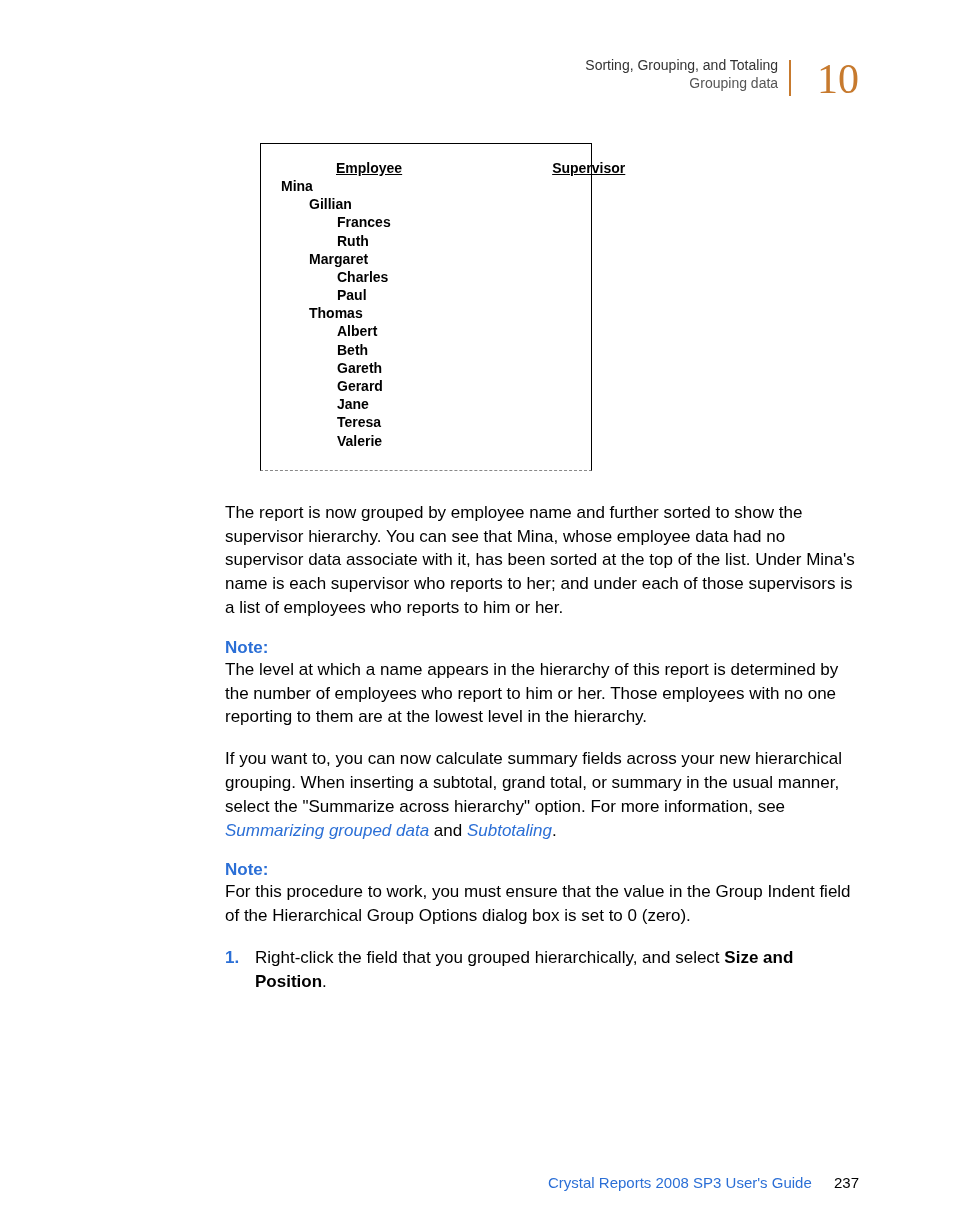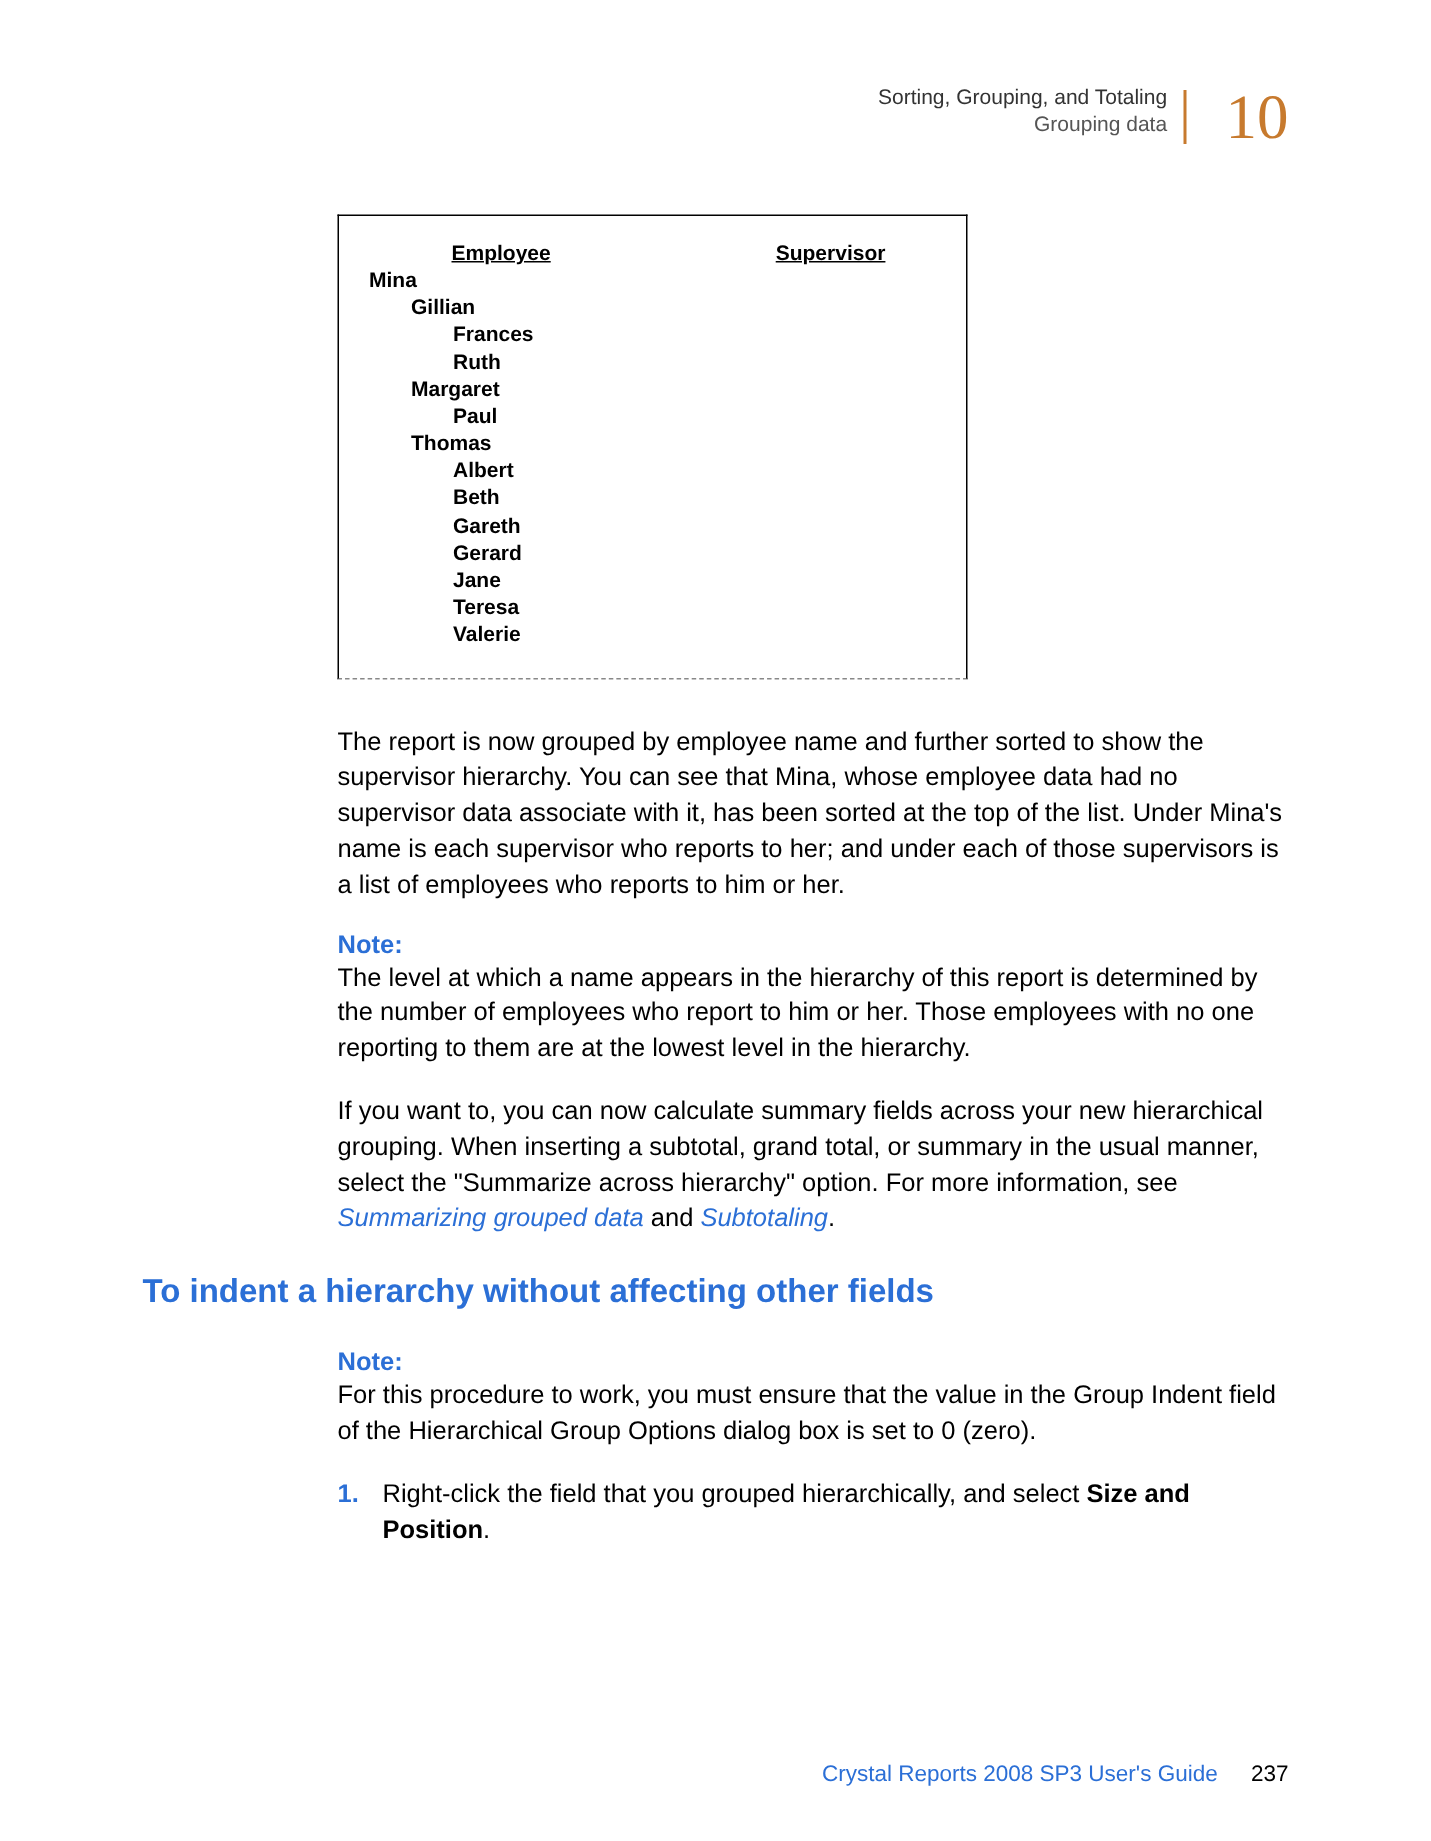--- a/index.html
+++ b/index.html
@@ -54,26 +54,27 @@
     text-align: right;
   }
 
   .content {
     padding-left: 130px;
   }
 
   .report-box {
     border: 1px solid #000;
     border-bottom: 1px dashed #888;
-    width: 420px;
+    width: 332px;
     margin-bottom: 30px;
     padding: 15px 20px 20px 20px;
     font-family: Arial, sans-serif;
     font-size: 14px;
     line-height: 1.3;
+    margin-left: 35px;
   }
   .col-headers {
     display: flex;
   }
   .col-emp {
     font-weight: bold;
     text-decoration: underline;
     margin-left: 55px;
   }
   .col-sup {
@@ -153,41 +154,41 @@
     <div class="report-box">
       <div class="col-headers">
         <span class="col-emp">Employee</span>
         <span class="col-sup">Supervisor</span>
       </div>
       <div class="lvl0">Mina</div>
       <div class="lvl1">Gillian</div>
       <div class="lvl2">Frances</div>
       <div class="lvl2">Ruth</div>
       <div class="lvl1">Margaret</div>
+      <div class="lvl2">Charles</div>
       <div class="lvl2">Paul</div>
       <div class="lvl1">Thomas</div>
       <div class="lvl2">Albert</div>
       <div class="lvl2">Beth</div>
       <div class="lvl2">Gareth</div>
       <div class="lvl2">Gerard</div>
       <div class="lvl2">Jane</div>
       <div class="lvl2">Teresa</div>
       <div class="lvl2">Valerie</div>
     </div>
 
     <p class="body-para">The report is now grouped by employee name and further sorted to show the supervisor hierarchy. You can see that Mina, whose employee data had no supervisor data associate with it, has been sorted at the top of the list. Under Mina's name is each supervisor who reports to her; and under each of those supervisors is a list of employees who reports to him or her.</p>
 
     <p class="note-label">Note:</p>
     <p class="body-para">The level at which a name appears in the hierarchy of this report is determined by the number of employees who report to him or her. Those employees with no one reporting to them are at the lowest level in the hierarchy.</p>
 
     <p class="body-para">
       <span>If you want to, you can now calculate summary fields across your new hierarchical grouping. When inserting a subtotal, grand total, or summary in the usual manner, select the "Summarize across hierarchy" option. For more information, see </span><span class="link">Summarizing grouped data</span><span> and </span><span class="link">Subtotaling</span><span>.</span>
     </p>
 
-    <h2 class="h2">To indent a hierarchy without affecting other fields</h2>
 
     <p class="note-label">Note:</p>
     <p class="body-para">For this procedure to work, you must ensure that the value in the Group Indent field of the Hierarchical Group Options dialog box is set to 0 (zero).</p>
 
     <ol class="numlist">
       <li>
         <span class="num">1.</span>
         <span>
           <span>Right-click the field that you grouped hierarchically, and select </span><b>Size and Position</b><span>.</span>
         </span>

